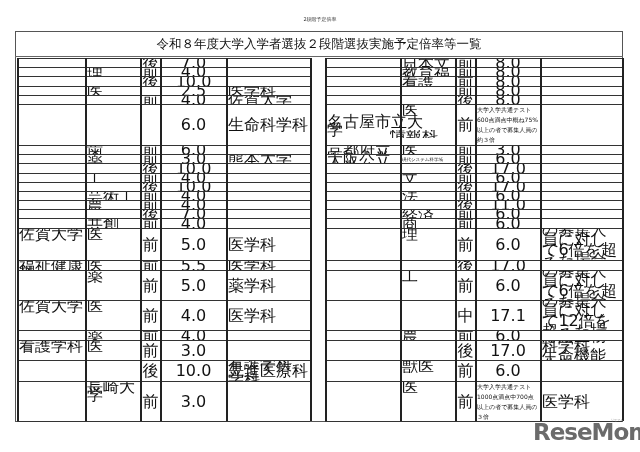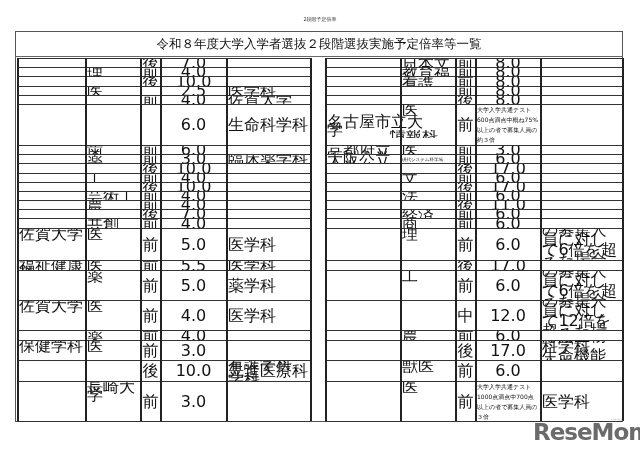--- a/index.html
+++ b/index.html
@@ -61,21 +61,21 @@
     <div class="cell" style="left: 19px; top: 146px; width: 65px; height: 8px; padding-top: 1px;"></div>
     <div class="cell" style="left: 87px; top: 146px; width: 52px; height: 8px; padding-top: 1px;">歯</div>
     <div class="cell c" style="left: 142px; top: 146px; width: 17px; height: 8px; display: flex; align-items: center; justify-content: center;">前</div>
     <div class="cell c" style="left: 162px; top: 146px; width: 63px; height: 8px; display: flex; align-items: center; justify-content: center;">6.0</div>
     <div class="cell" style="left: 228px; top: 146px; width: 81px; height: 8px; display: flex; align-items: center; justify-content: flex-start;"></div>
     <div class="hl" style="left: 17px; top: 145px; width: 293px;"></div>
     <div class="cell" style="left: 19px; top: 155px; width: 65px; height: 8px; padding-top: 1px;"></div>
     <div class="cell" style="left: 87px; top: 155px; width: 52px; height: 8px; padding-top: 1px;">薬</div>
     <div class="cell c" style="left: 142px; top: 155px; width: 17px; height: 8px; display: flex; align-items: center; justify-content: center;">前</div>
     <div class="cell c" style="left: 162px; top: 155px; width: 63px; height: 8px; display: flex; align-items: center; justify-content: center;">3.0</div>
-    <div class="cell" style="left: 228px; top: 155px; width: 81px; height: 8px; display: flex; align-items: center; justify-content: flex-start;">臨床薬学科</div>
+    <div class="cell" style="left: 228px; top: 155px; width: 81px; height: 8px; display: flex; align-items: center; justify-content: flex-start;">熊本大学</div>
     <div class="hl" style="left: 17px; top: 154px; width: 293px;"></div>
     <div class="cell" style="left: 19px; top: 164px; width: 65px; height: 9px; padding-top: 1px;"></div>
     <div class="cell" style="left: 87px; top: 164px; width: 52px; height: 9px; padding-top: 1px;"></div>
     <div class="cell c" style="left: 142px; top: 164px; width: 17px; height: 9px; display: flex; align-items: center; justify-content: center;">後</div>
     <div class="cell c" style="left: 162px; top: 164px; width: 63px; height: 9px; display: flex; align-items: center; justify-content: center;">10.0</div>
     <div class="cell" style="left: 228px; top: 164px; width: 81px; height: 9px; display: flex; align-items: center; justify-content: flex-start;"></div>
     <div class="hl" style="left: 17px; top: 163px; width: 293px;"></div>
     <div class="cell" style="left: 19px; top: 174px; width: 65px; height: 8px; padding-top: 1px;"></div>
     <div class="cell" style="left: 87px; top: 174px; width: 52px; height: 8px; padding-top: 1px;">工</div>
     <div class="cell c" style="left: 142px; top: 174px; width: 17px; height: 8px; display: flex; align-items: center; justify-content: center;">前</div>
@@ -135,21 +135,21 @@
     <div class="cell c" style="left: 142px; top: 301px; width: 17px; height: 29px; display: flex; align-items: center; justify-content: center;">前</div>
     <div class="cell c" style="left: 162px; top: 301px; width: 63px; height: 29px; display: flex; align-items: center; justify-content: center;">4.0</div>
     <div class="cell" style="left: 228px; top: 301px; width: 81px; height: 29px; display: flex; align-items: center; justify-content: flex-start;">医学科</div>
     <div class="hl" style="left: 17px; top: 300px; width: 293px;"></div>
     <div class="cell" style="left: 19px; top: 331px; width: 65px; height: 9px; padding-top: 1px;"></div>
     <div class="cell" style="left: 87px; top: 331px; width: 52px; height: 9px; padding-top: 1px;">薬</div>
     <div class="cell c" style="left: 142px; top: 331px; width: 17px; height: 9px; display: flex; align-items: center; justify-content: center;">前</div>
     <div class="cell c" style="left: 162px; top: 331px; width: 63px; height: 9px; display: flex; align-items: center; justify-content: center;">4.0</div>
     <div class="cell" style="left: 228px; top: 331px; width: 81px; height: 9px; display: flex; align-items: center; justify-content: flex-start;"></div>
     <div class="hl" style="left: 17px; top: 330px; width: 293px;"></div>
-    <div class="cell" style="left: 19px; top: 341px; width: 65px; height: 19px; padding-top: 1px;">保健学科</div>
+    <div class="cell" style="left: 19px; top: 341px; width: 65px; height: 19px; padding-top: 1px;">看護学科</div>
     <div class="cell" style="left: 87px; top: 341px; width: 52px; height: 19px; padding-top: 1px;">医</div>
     <div class="cell c" style="left: 142px; top: 341px; width: 17px; height: 19px; display: flex; align-items: center; justify-content: center;">前</div>
     <div class="cell c" style="left: 162px; top: 341px; width: 63px; height: 19px; display: flex; align-items: center; justify-content: center;">3.0</div>
     <div class="cell" style="left: 228px; top: 341px; width: 81px; height: 19px; display: flex; align-items: center; justify-content: flex-start;"></div>
     <div class="hl" style="left: 17px; top: 340px; width: 293px;"></div>
     <div class="cell" style="left: 19px; top: 361px; width: 65px; height: 20px; padding-top: 1px;"></div>
     <div class="cell" style="left: 87px; top: 361px; width: 52px; height: 20px; padding-top: 1px;"></div>
     <div class="cell c" style="left: 142px; top: 361px; width: 17px; height: 20px; display: flex; align-items: center; justify-content: center;">後</div>
     <div class="cell c" style="left: 162px; top: 361px; width: 63px; height: 20px; display: flex; align-items: center; justify-content: center;">10.0</div>
     <div class="cell" style="left: 228px; top: 361px; width: 81px; height: 20px; display: flex; align-items: center; justify-content: flex-start;">看護学科、先進医療科学科</div>
@@ -271,21 +271,21 @@
     <div class="hl" style="left: 325px; top: 260px; width: 297px;"></div>
     <div class="cell" style="left: 327px; top: 271px; width: 72px; height: 29px; padding-top: 1px;"></div>
     <div class="cell" style="left: 402px; top: 271px; width: 52px; height: 29px; padding-top: 1px;">工</div>
     <div class="cell c" style="left: 457px; top: 271px; width: 17px; height: 29px; display: flex; align-items: center; justify-content: center;">前</div>
     <div class="cell c" style="left: 477px; top: 271px; width: 62px; height: 29px; display: flex; align-items: center; justify-content: center;">6.0</div>
     <div class="cell" style="left: 542px; top: 271px; width: 79px; height: 29px; display: flex; align-items: center; justify-content: flex-start; line-height: 10px;">学部全体の募集人員に対して6倍を超えた場合に実施</div>
     <div class="hl" style="left: 325px; top: 270px; width: 297px;"></div>
     <div class="cell" style="left: 327px; top: 301px; width: 72px; height: 29px; padding-top: 1px;"></div>
     <div class="cell" style="left: 402px; top: 301px; width: 52px; height: 29px; padding-top: 1px;"></div>
     <div class="cell c" style="left: 457px; top: 301px; width: 17px; height: 29px; display: flex; align-items: center; justify-content: center;">中</div>
-    <div class="cell c" style="left: 477px; top: 301px; width: 62px; height: 29px; display: flex; align-items: center; justify-content: center;">12.0</div>
+    <div class="cell c" style="left: 477px; top: 301px; width: 62px; height: 29px; display: flex; align-items: center; justify-content: center;">17.1</div>
     <div class="cell" style="left: 542px; top: 301px; width: 79px; height: 29px; display: flex; align-items: center; justify-content: flex-start; line-height: 10px;">学部全体の募集人員に対して12倍を超えた場合に実施</div>
     <div class="hl" style="left: 325px; top: 300px; width: 297px;"></div>
     <div class="cell" style="left: 327px; top: 331px; width: 72px; height: 9px; padding-top: 1px;"></div>
     <div class="cell" style="left: 402px; top: 331px; width: 52px; height: 9px; padding-top: 1px;">農</div>
     <div class="cell c" style="left: 457px; top: 331px; width: 17px; height: 9px; display: flex; align-items: center; justify-content: center;">前</div>
     <div class="cell c" style="left: 477px; top: 331px; width: 62px; height: 9px; display: flex; align-items: center; justify-content: center;">6.0</div>
     <div class="cell" style="left: 542px; top: 331px; width: 79px; height: 9px; display: flex; align-items: center; justify-content: flex-start;"></div>
     <div class="hl" style="left: 325px; top: 330px; width: 297px;"></div>
     <div class="cell" style="left: 327px; top: 341px; width: 72px; height: 19px; padding-top: 1px;"></div>
     <div class="cell" style="left: 402px; top: 341px; width: 52px; height: 19px; padding-top: 1px;"></div>

